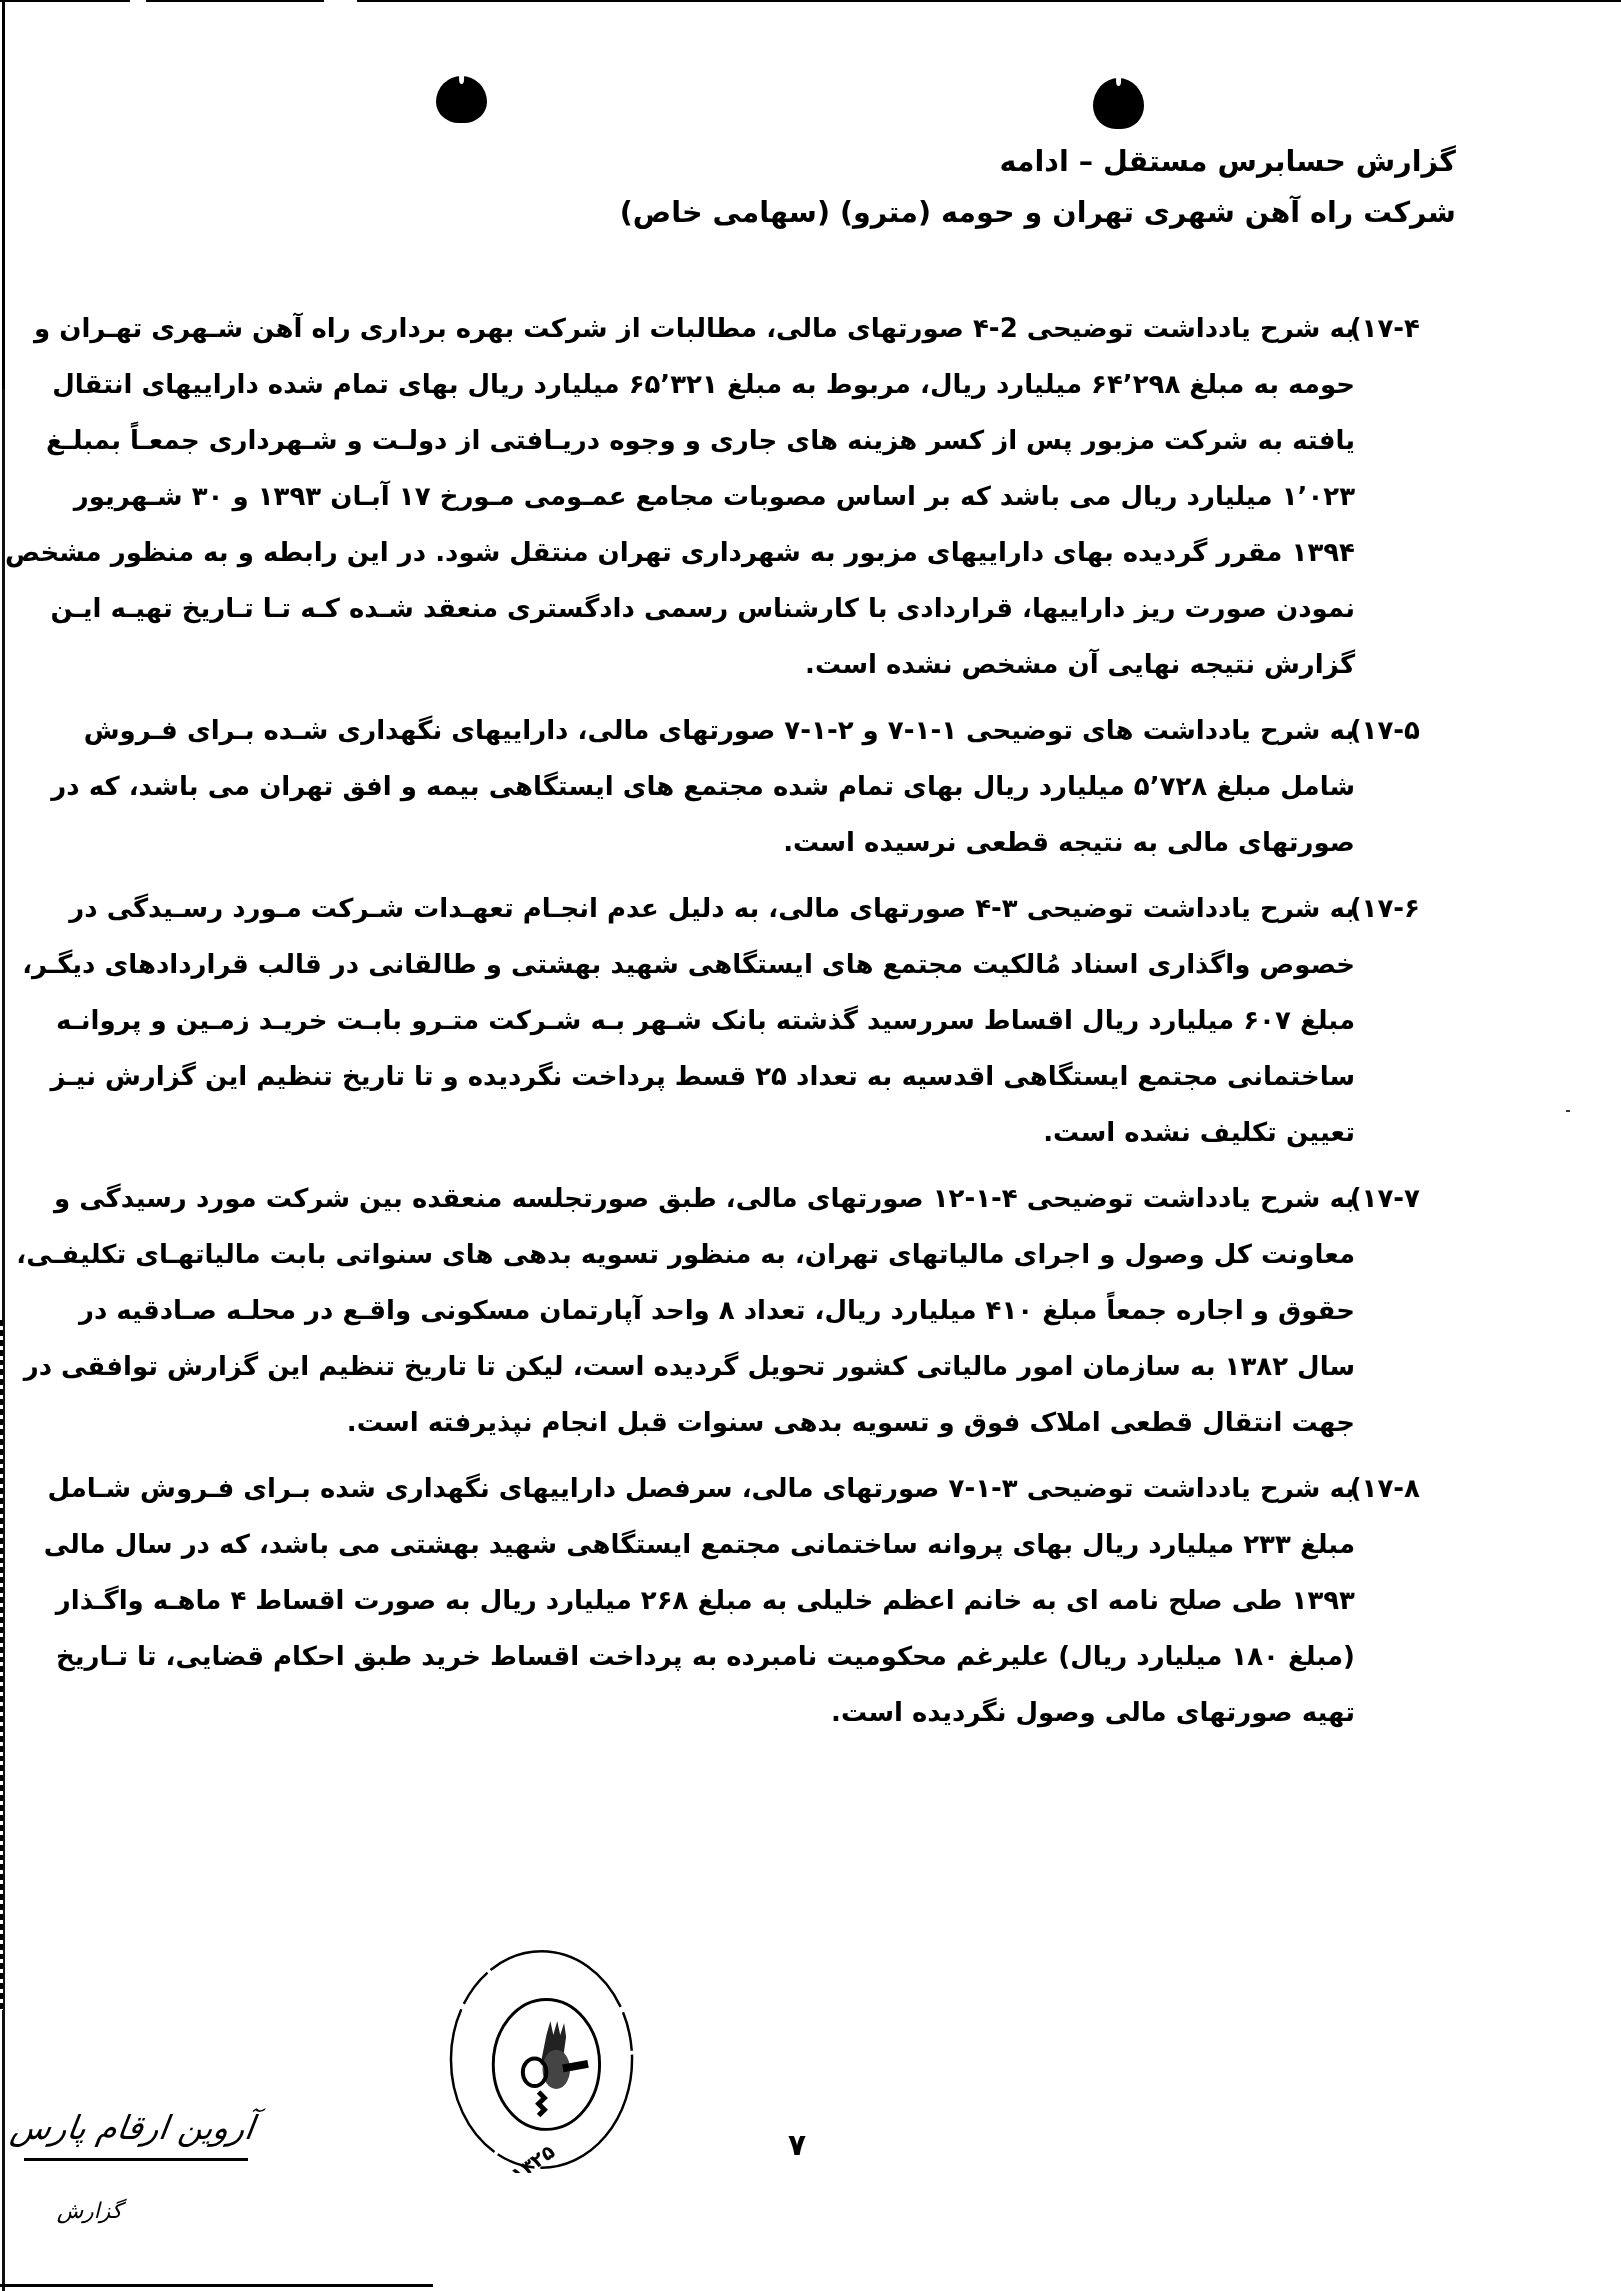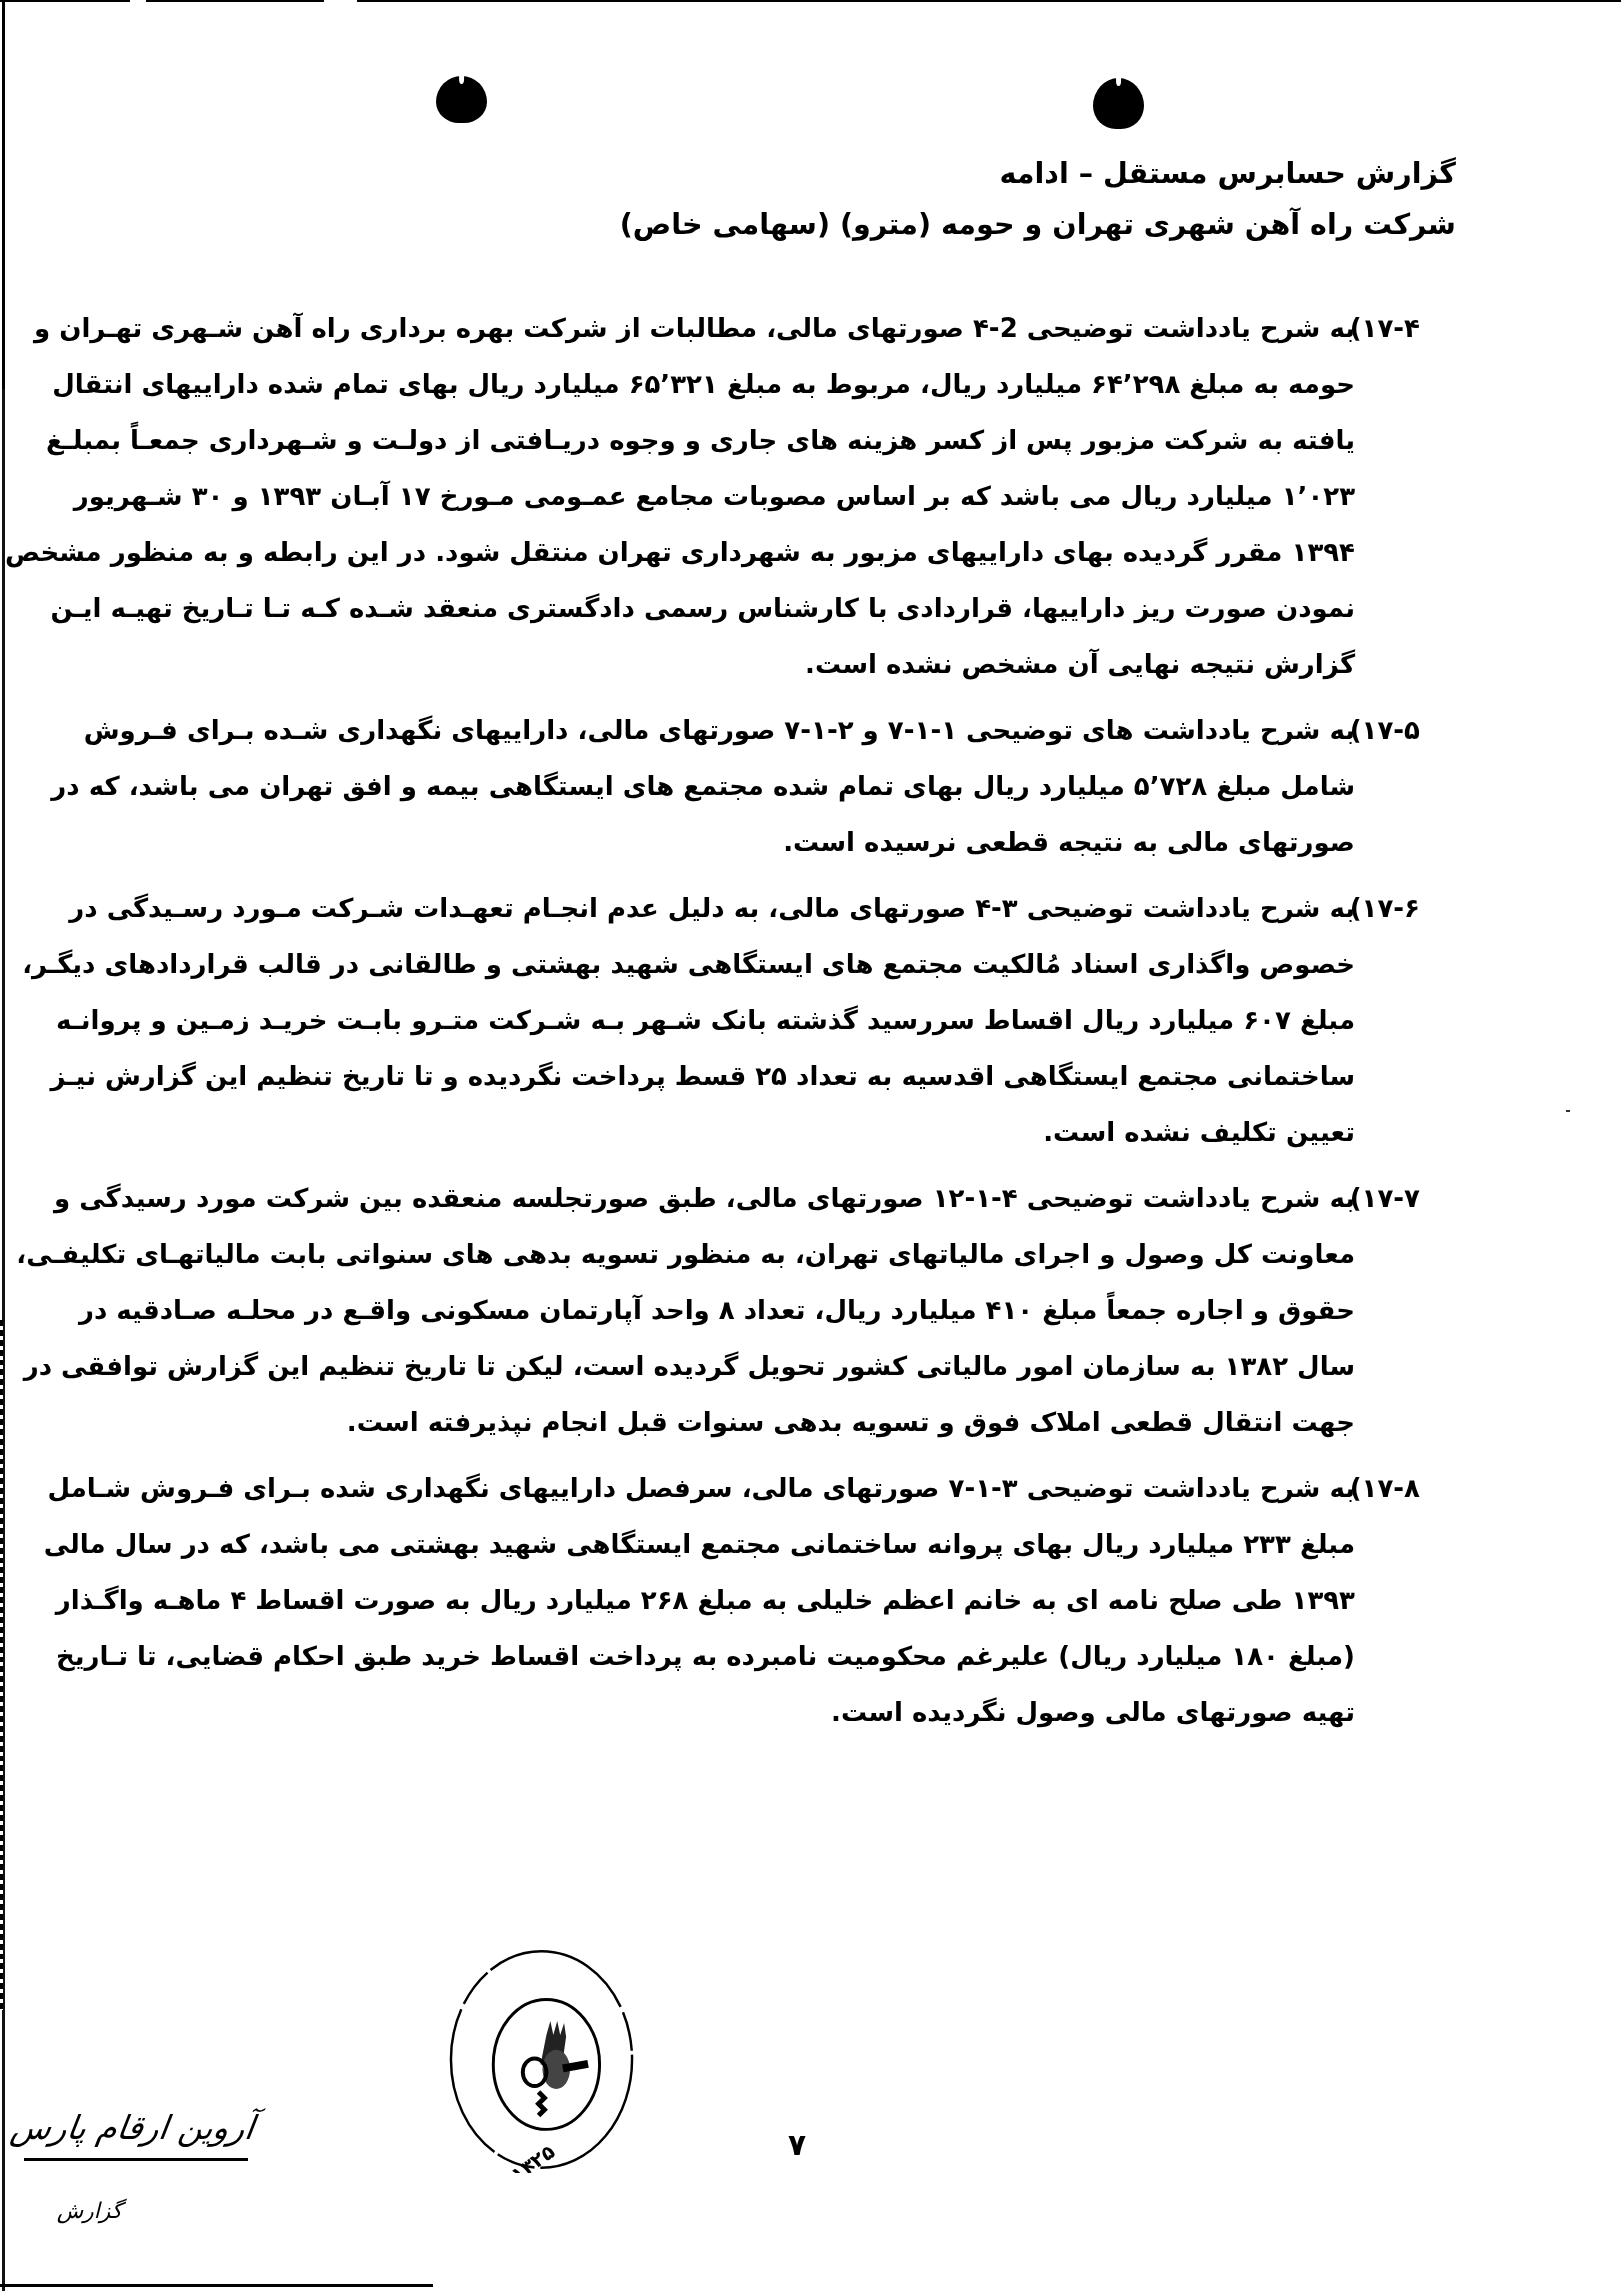--- a/index.html
+++ b/index.html
@@ -38,21 +38,21 @@
     .punch-hole::after {
       content: ""; position: absolute; top: -3.9px; left: 50%; transform: translateX(-50%);
       width: 5.9px; height: 11.8px; background: #fff; border-radius: 50%;
     }
     .hole-left { left: 436px; top: 76px; width: 51px; height: 47px; }
     .hole-right2 { left: 1093px; top: 78px; width: 51px; height: 51px; }
 
     .header {
       position: absolute;
       right: 165px;
-      top: 148px;
+      top: 136px;
       text-align: right;
       font-weight: bold;
       font-size: 28.6px;
       line-height: 51px;
       font-family: "DejaVu Sans", sans-serif;
     }
     .header div { white-space: nowrap; }
 
     .body-text {
       position: absolute;

